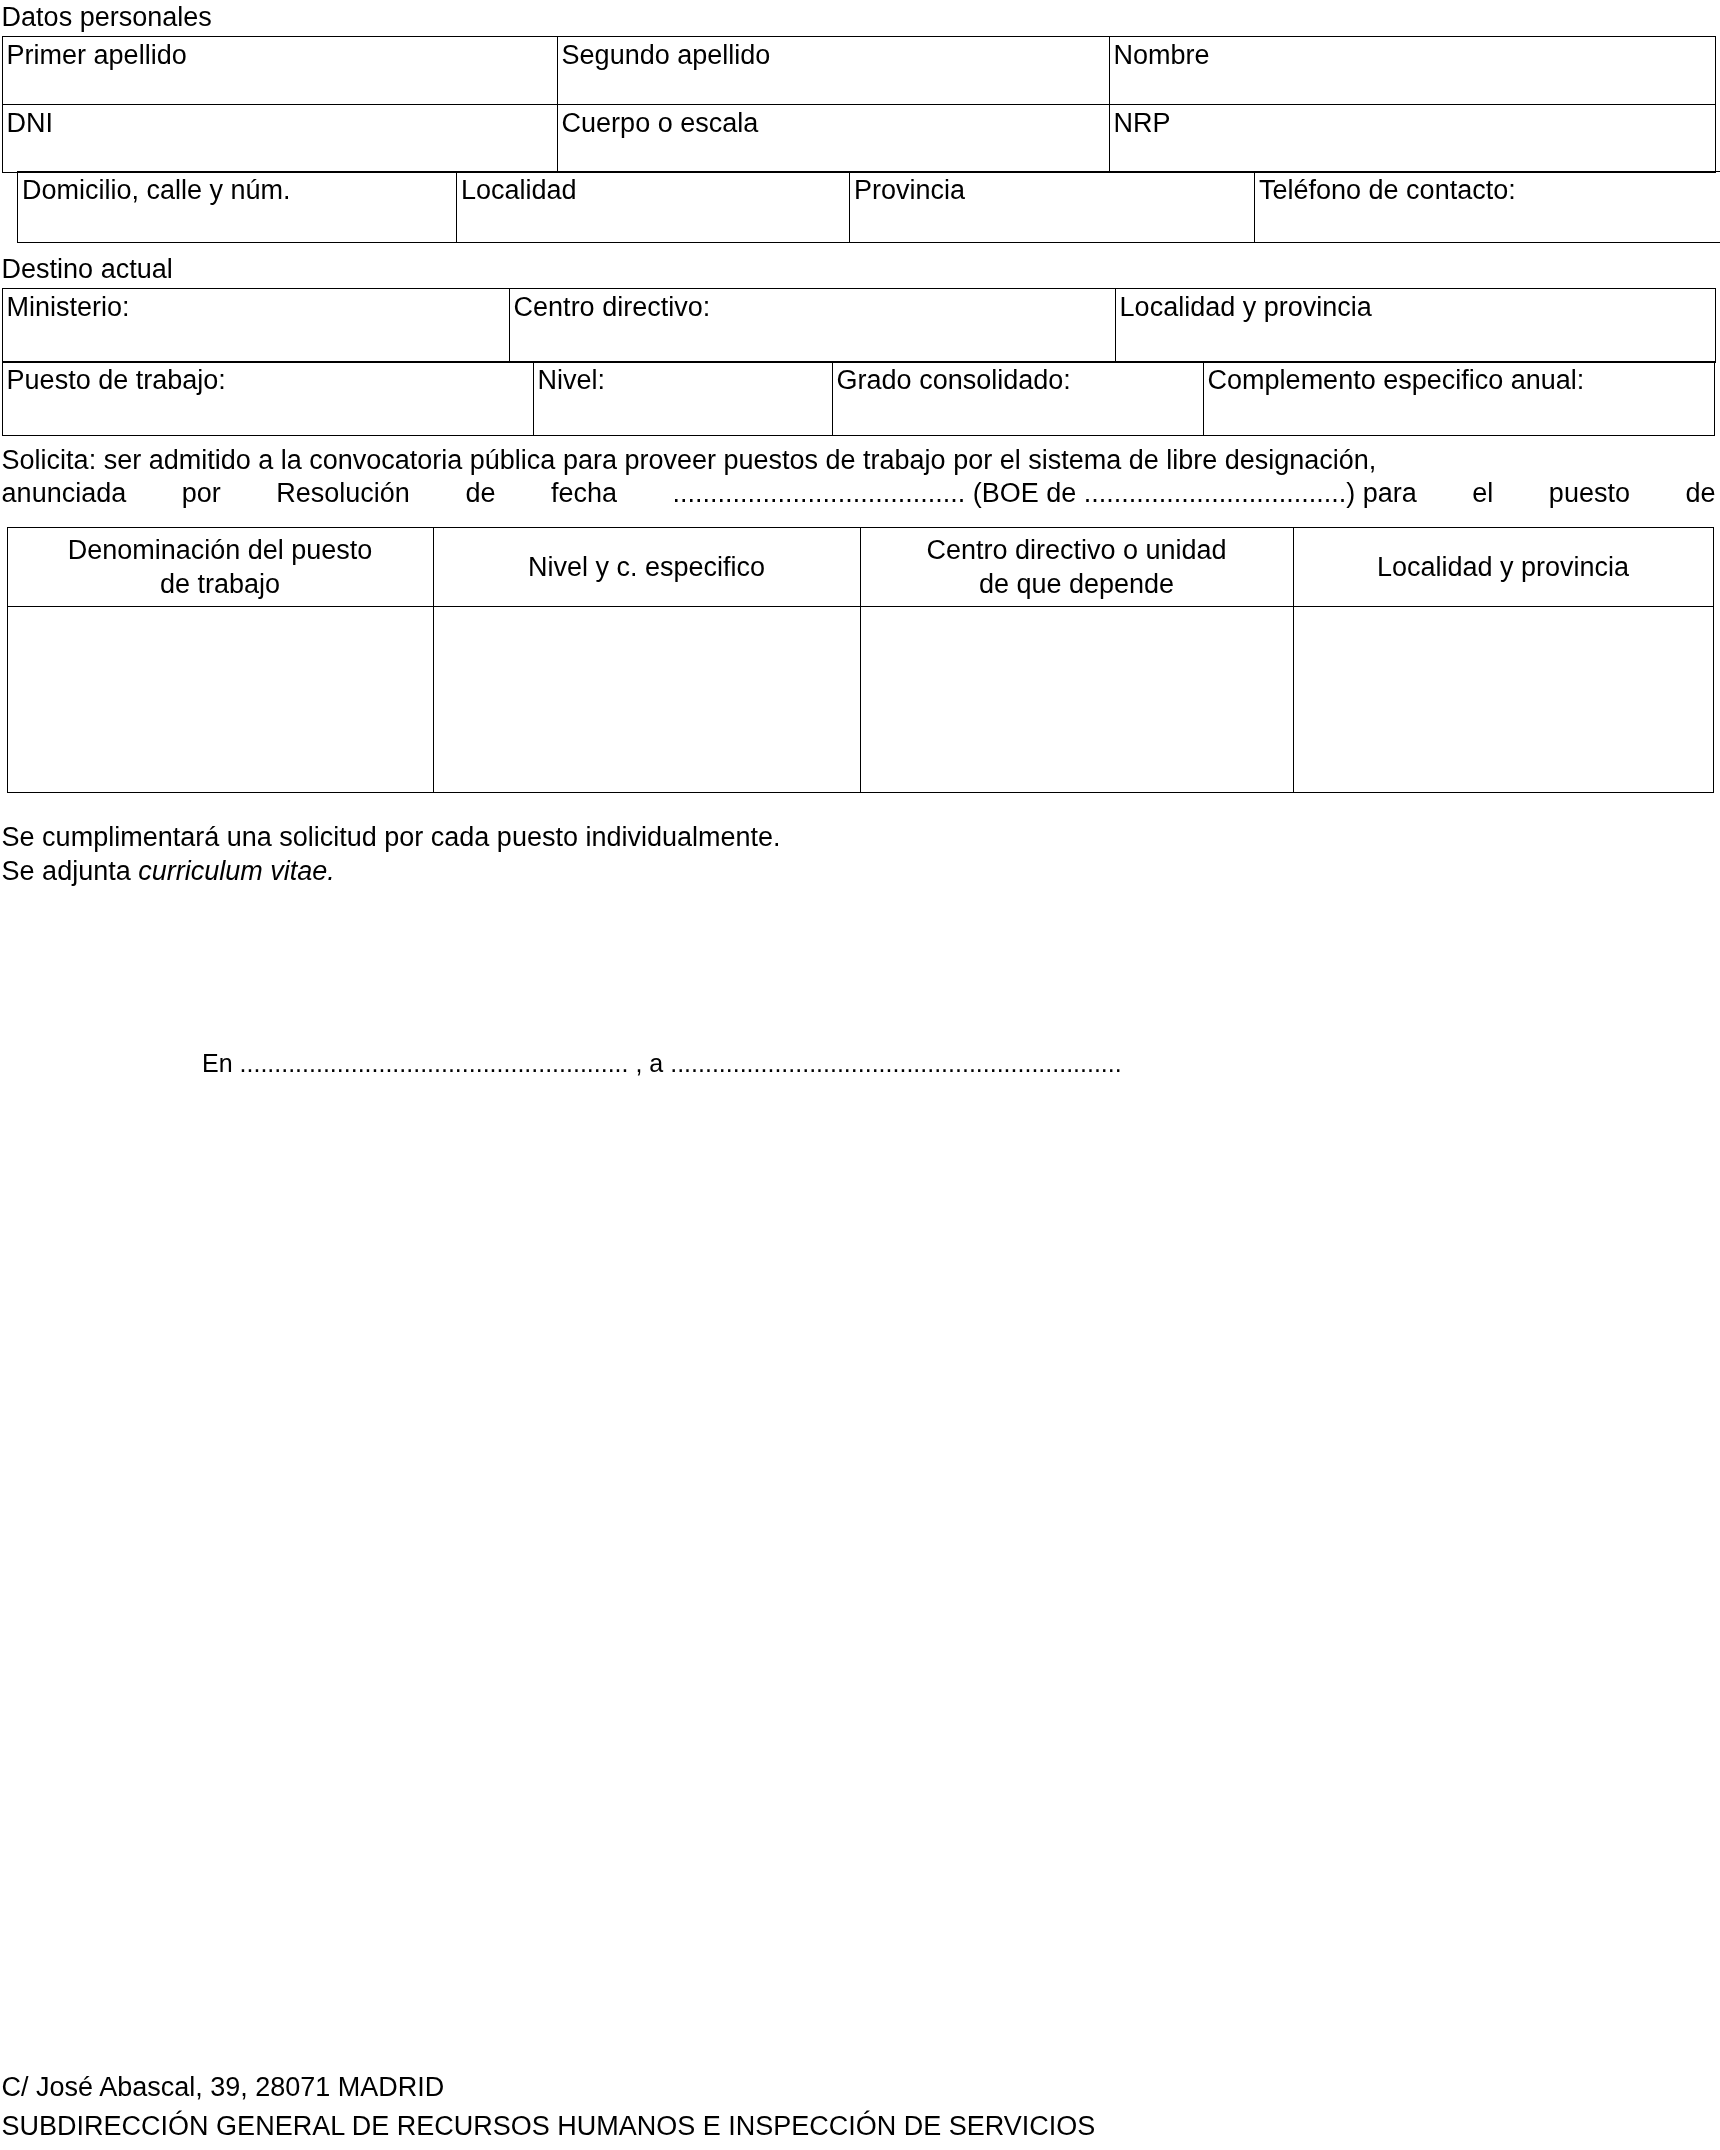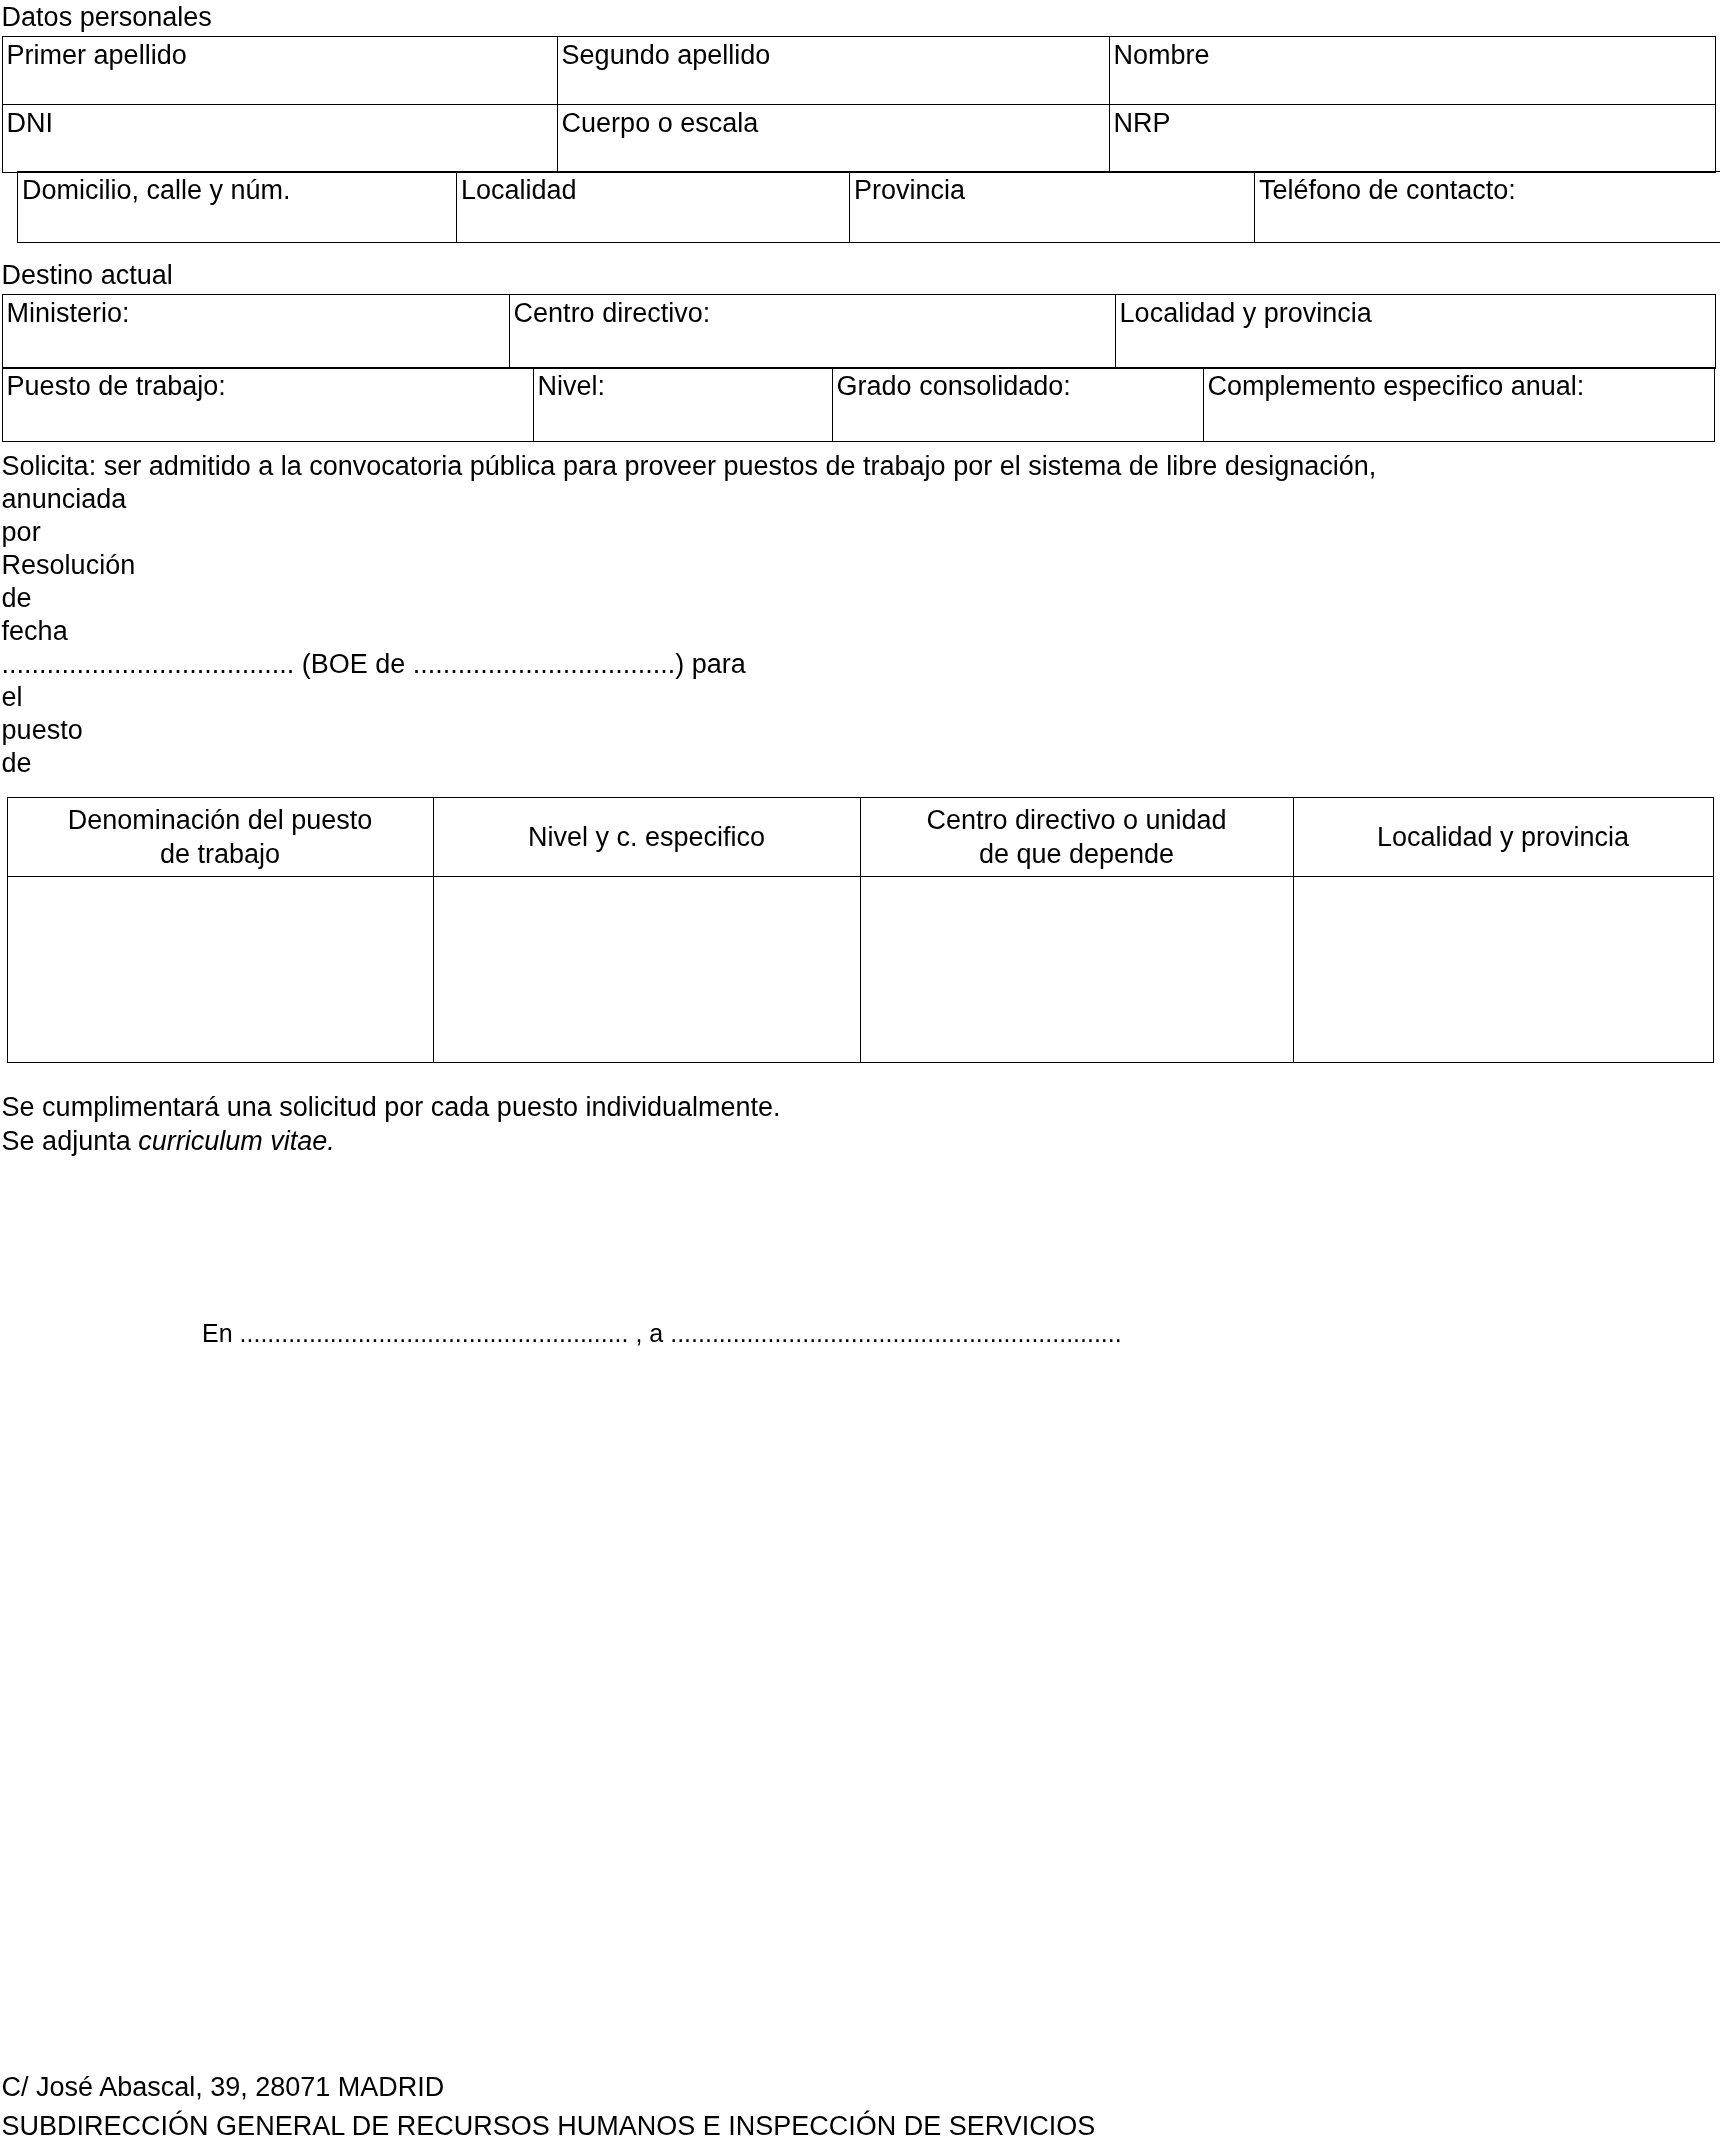--- a/index.html
+++ b/index.html
@@ -82,21 +82,20 @@
     padding: 0;
   }
   .para-solicita .l {
     display: block;
     white-space: nowrap;
   }
   .para-solicita .just {
     display: flex;
     justify-content: space-between;
     width: 100%;
-    flex-direction: column;
   }
   .para-solicita .just > span { white-space: pre; }
 
   .note-block {
     margin: 27.5px 0 0 1.6px;
     font-size: 27px;
     line-height: 34px;
   }
   .note-block .line { white-space: nowrap; }
   .note-block i { font-style: italic; }
@@ -174,21 +173,21 @@
         <td style="height:71px">
           <span>Provincia</span>
         </td>
         <td style="height:71px" class="nb-right">
           <span>Teléfono de contacto:</span>
         </td>
       </tr>
     </tbody>
   </table>
 
-  <div class="section-label" style="margin-top:15px;">Destino actual</div>
+  <div class="section-label" style="margin-top:9px;">Destino actual</div>
 
   <table id="tbl-destino" class="form-table">
     <colgroup>
       <col style="width:507px">
       <col style="width:606px">
       <col style="width:600px">
     </colgroup>
     <tbody>
       <tr>
         <td>

